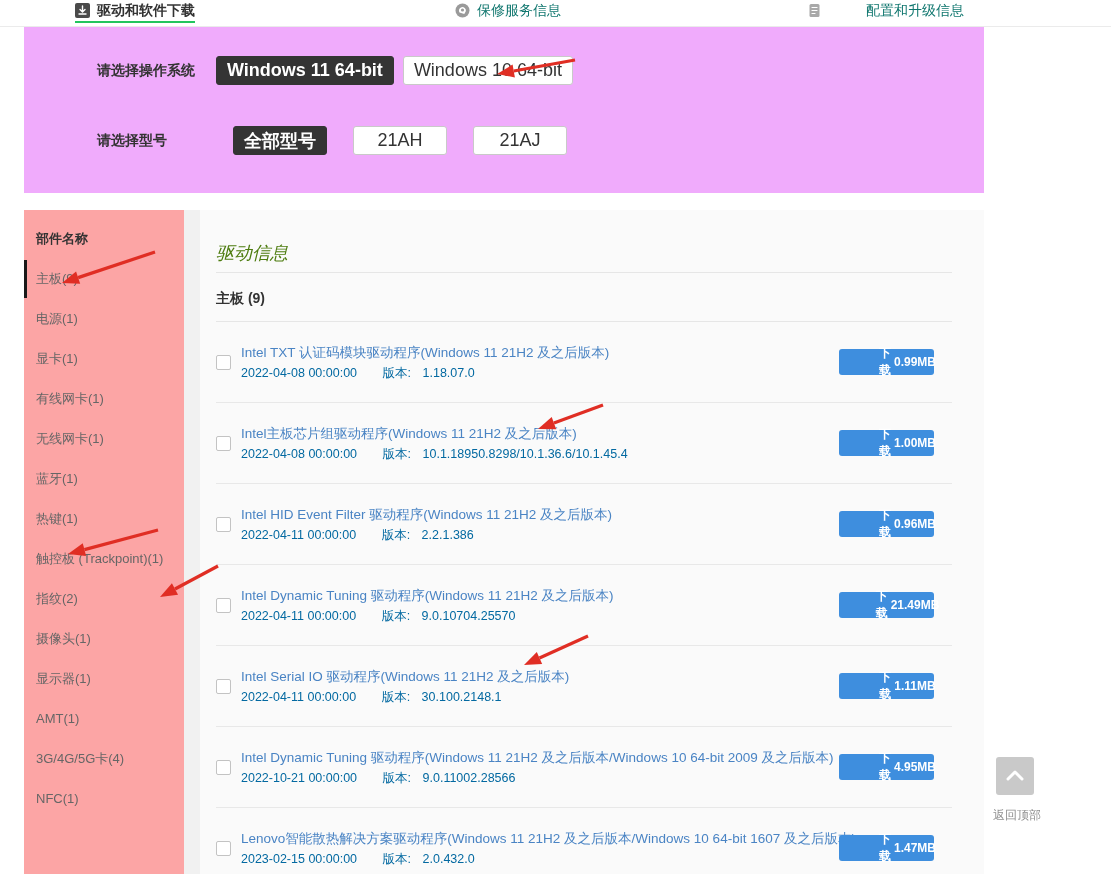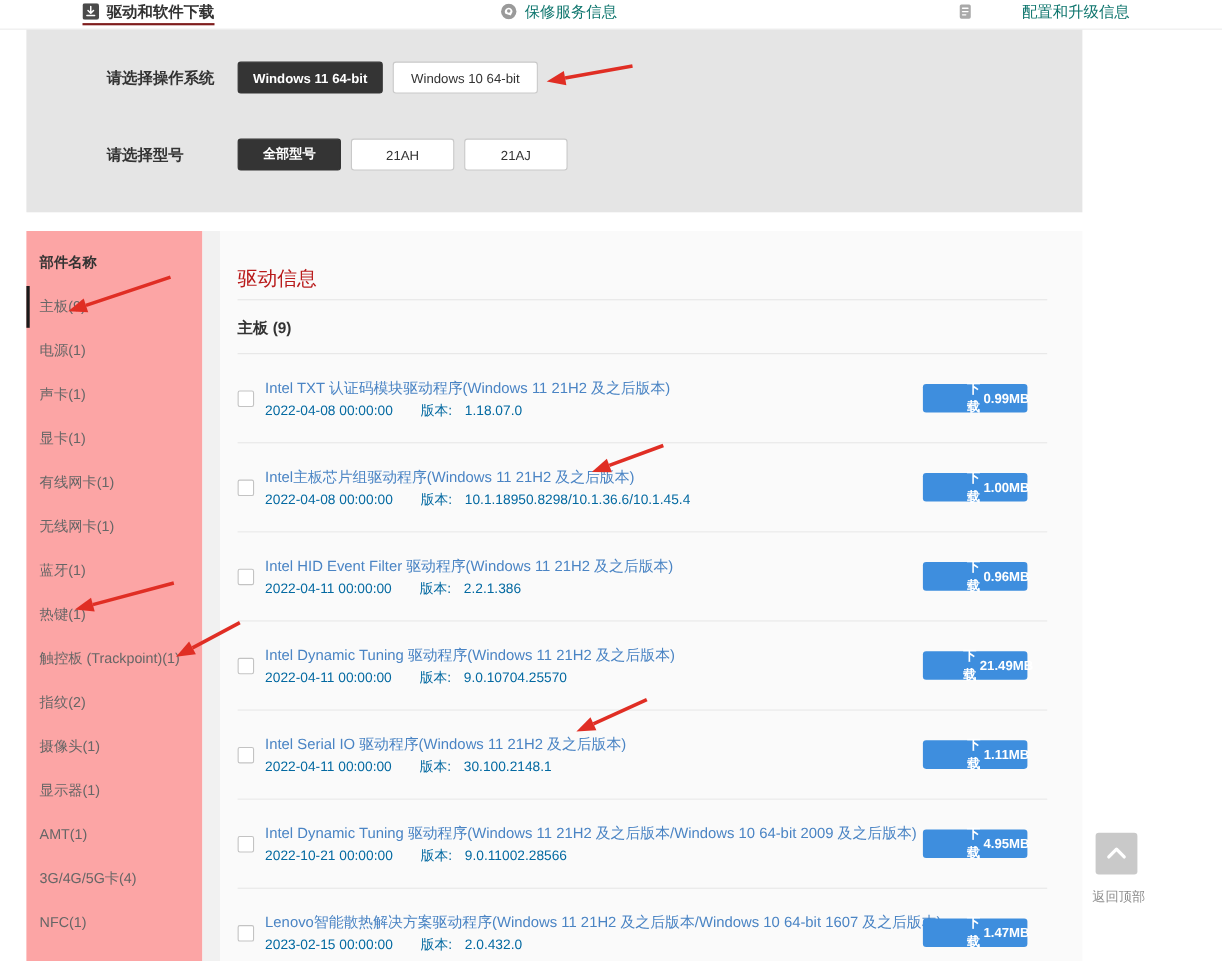--- a/index.html
+++ b/index.html
@@ -4,46 +4,46 @@
 <style>
   html,body{margin:0;padding:0;}
   body{
     width:1111px;height:874px;position:relative;overflow:hidden;background:#fff;
     font-family:"Liberation Sans","DejaVu Sans",sans-serif;color:#333;
     -webkit-font-smoothing:antialiased;
   }
   
   .tabbar{position:absolute;left:0;top:0;width:1111px;height:26px;background:#fff;border-bottom:1px solid #ebebeb;}
   .tab{position:absolute;top:0;height:21px;display:flex;align-items:center;gap:7px;font-size:14px;color:#0f766e;cursor:pointer;white-space:nowrap;}
-  .tab.active{color:#333;font-weight:bold;border-bottom:2px solid #7f1d1d;}
+  .tab.active{color:#333;font-weight:bold;border-bottom:2px solid #22c55e;}
   .tab .ticon{width:15px;height:15px;flex:0 0 auto;display:block;}
   .tab1{left:75px;}
   .tab2{left:455px;}
-  .tab3{left:870px;gap:44px;}
-  
-  .filter-card{position:absolute;left:24px;top:27px;width:960px;height:166px;background:#e5e5e5;}
+  .tab3{left:807px;gap:44px;}
+  
+  .filter-card{position:absolute;left:24px;top:27px;width:960px;height:166px;background:#f0abfc;}
   .filter-row{position:absolute;left:73px;display:flex;align-items:center;height:29px;}
   .filter-row.row-os{top:29px;}
   .filter-row.row-model{top:99px;}
   .filter-label{width:119px;font-size:14px;font-weight:bold;color:#333;flex:0 0 auto;}
   .btn-group{display:flex;gap:9px;}
-  .fbtn{height:29px;box-sizing:border-box;border-radius:3px;font-size:12px;display:flex;align-items:center;justify-content:center;
+  .fbtn{height:29px;box-sizing:border-box;border-radius:3px;font-size:18px;display:flex;align-items:center;justify-content:center;
         background:#fff;border:1px solid #c9c9c9;color:#333;cursor:pointer;font-family:inherit;padding:0 10px;}
   .fbtn.selected{background:#343434;border-color:#343434;color:#fff;font-weight:bold;}
   .row-os .fbtn{min-width:132px;}
-  .row-model .fbtn{min-width:94px;}
+  .row-model .fbtn{min-width:94px;margin-left:17px;}
   
   .sidebar{position:absolute;left:24px;top:210px;width:160px;height:664px;background:#fca5a5;}
   .sidebar-header{padding:19px 0 10px 12px;height:20px;line-height:20px;font-size:13px;font-weight:bold;color:#333;}
   .side-item{position:relative;height:40px;line-height:40px;padding-left:12px;font-size:13px;color:#666;cursor:pointer;white-space:nowrap;}
   .side-item.active::before{content:"";position:absolute;left:0;top:1px;bottom:1px;width:3px;background:#1a1a1a;}
   .gap-band{position:absolute;left:184px;top:210px;width:16px;height:664px;background:#f1f1f1;}
   
   .main-card{position:absolute;left:200px;top:210px;width:784px;height:664px;background:#fafafa;}
-  .main-title{padding-top:32px;margin:0 32px 0 16px;font-size:18px;font-weight:normal;color:#b91c1c;line-height:23px;}
+  .main-title{padding-top:32px;margin:0 32px 0 16px;font-size:18px;font-weight:normal;color:#4d7c0f;line-height:23px;font-style:italic;}
   .divider{margin:0 32px 0 16px;border-bottom:1px solid #e6e6e6;height:0;}
   .divider.d1{margin-top:7px;}
   .section-title{margin:15px 32px 0 16px;font-size:14px;font-weight:bold;color:#333;line-height:20px;}
   .divider.d2{margin-top:13px;}
   .driver-row{display:flex;align-items:center;height:80px;padding-left:16px;box-sizing:border-box;}
   .checkbox{width:13px;height:13px;flex:0 0 auto;border:1px solid #c3c3c3;border-radius:2px;background:#fff;margin-right:10px;cursor:pointer;}
   .driver-info{flex:1;min-width:0;}
   .driver-link{display:block;font-size:13.5px;color:#4a84c4;text-decoration:none;line-height:17px;white-space:nowrap;cursor:pointer;}
   .driver-meta{margin-top:5px;font-size:12.5px;color:#0369a1;line-height:15px;white-space:nowrap;}
   .driver-meta .vlabel{margin-left:22px;margin-right:8px;}
@@ -115,23 +115,20 @@
   <div class="sidebar-header">部件名称</div>
 
     <div class="side-item active">
       <span>主板(9)</span>
     </div>
 
     <div class="side-item">
       <span>电源(1)</span>
     </div>
 
-    <div class="side-item">
-      <span>声卡(1)</span>
-    </div>
 
     <div class="side-item">
       <span>显卡(1)</span>
     </div>
 
     <div class="side-item">
       <span>有线网卡(1)</span>
     </div>
 
     <div class="side-item">

